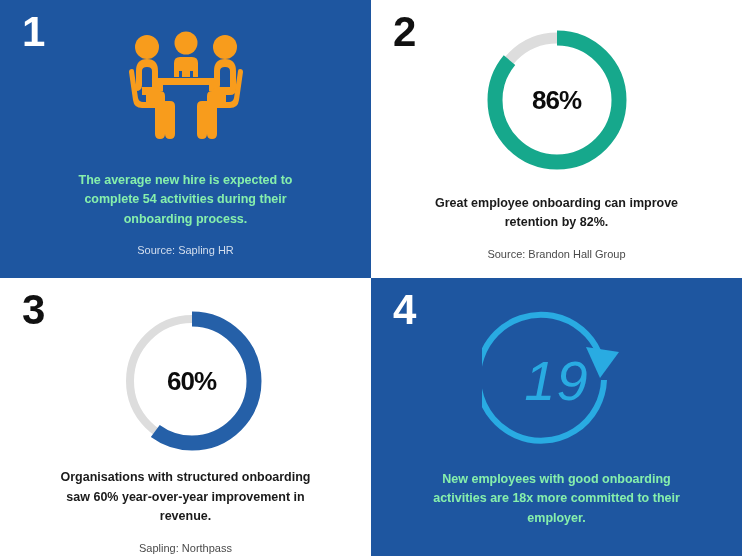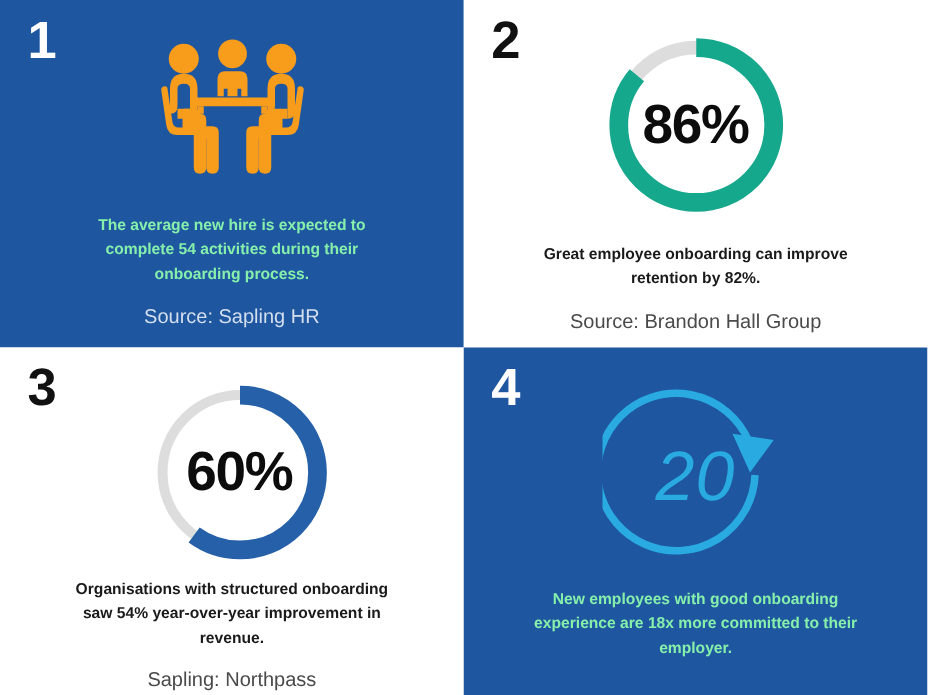--- a/index.html
+++ b/index.html
@@ -66,21 +66,21 @@
     width: 268px;
     text-align: center;
   }
   .headline {
     font-size: 12.5px;
     font-weight: bold;
     line-height: 1.55;
     margin: 0;
   }
   .source {
-    font-size: 16px;
+    font-size: 11px;
     font-weight: normal;
     line-height: 1.4;
     margin: 14px 0 0 0;
   }
   .on-blue-text .headline { color: #86efac; }
   .on-blue-text .source   { color: #D3DEEE; }
   .on-white-text .headline { color: #1A1A1A; }
   .on-white-text .source   { color: #4A4A4A; text-align: center; }
 
   
@@ -107,21 +107,21 @@
     width: 152px;
     height: 152px;
     transform: rotate(-90deg);
   }
   .donut-value {
     position: absolute;
     inset: 0;
     display: flex;
     align-items: center;
     justify-content: center;
-    font-size: 44px;
+    font-size: 26px;
     font-weight: bold;
     color: #0C0C0C;
     letter-spacing: -1px;
   }
 
   
   .cycle-wrap {
     position: relative;
     width: 150px;
     height: 150px;
@@ -224,39 +224,39 @@
       <div class="donut-wrap">
         <svg viewBox="0 0 152 152" aria-hidden="true">
           <circle cx="76" cy="76" r="62" fill="none" stroke="#DDDDDD" stroke-width="8"></circle>
           <circle cx="76" cy="76" r="62" fill="none" stroke="#2560A8" stroke-width="15" stroke-dasharray="233.7 155.9" stroke-dashoffset="0"></circle>
         </svg>
         <div class="donut-value">60%</div>
       </div>
     </div>
 
     <div class="text-block on-white-text">
-      <p class="headline">Organisations with structured onboarding saw 54% year-over-year improvement in revenue.</p>
+      <p class="headline">Organisations with structured onboarding saw 60% year-over-year improvement in revenue.</p>
       <p class="source">Sapling: Northpass</p>
     </div>
   </section>
 
   <section class="panel panel-blue panel-4">
     <div class="step-number on-blue">4</div>
 
     <div class="visual">
       <div class="cycle-wrap">
         <svg viewBox="0 0 150 150" aria-hidden="true">
 
           <path d="M 116.8 47.5
                    A 63 63 0 1 0 122 75" fill="none" stroke="#29ABE2" stroke-width="6" stroke-linecap="butt"></path>
 
           <polygon points="104,42 137,47 118,73" fill="#29ABE2"></polygon>
         </svg>
-        <div class="cycle-value">20</div>
+        <div class="cycle-value">19</div>
       </div>
     </div>
 
     <div class="text-block on-blue-text">
-      <p class="headline">New employees with good onboarding experience are 18x more committed to their employer.</p>
+      <p class="headline">New employees with good onboarding activities are 18x more committed to their employer.</p>
     </div>
   </section>
 
 </div>
 
 </body></html>

